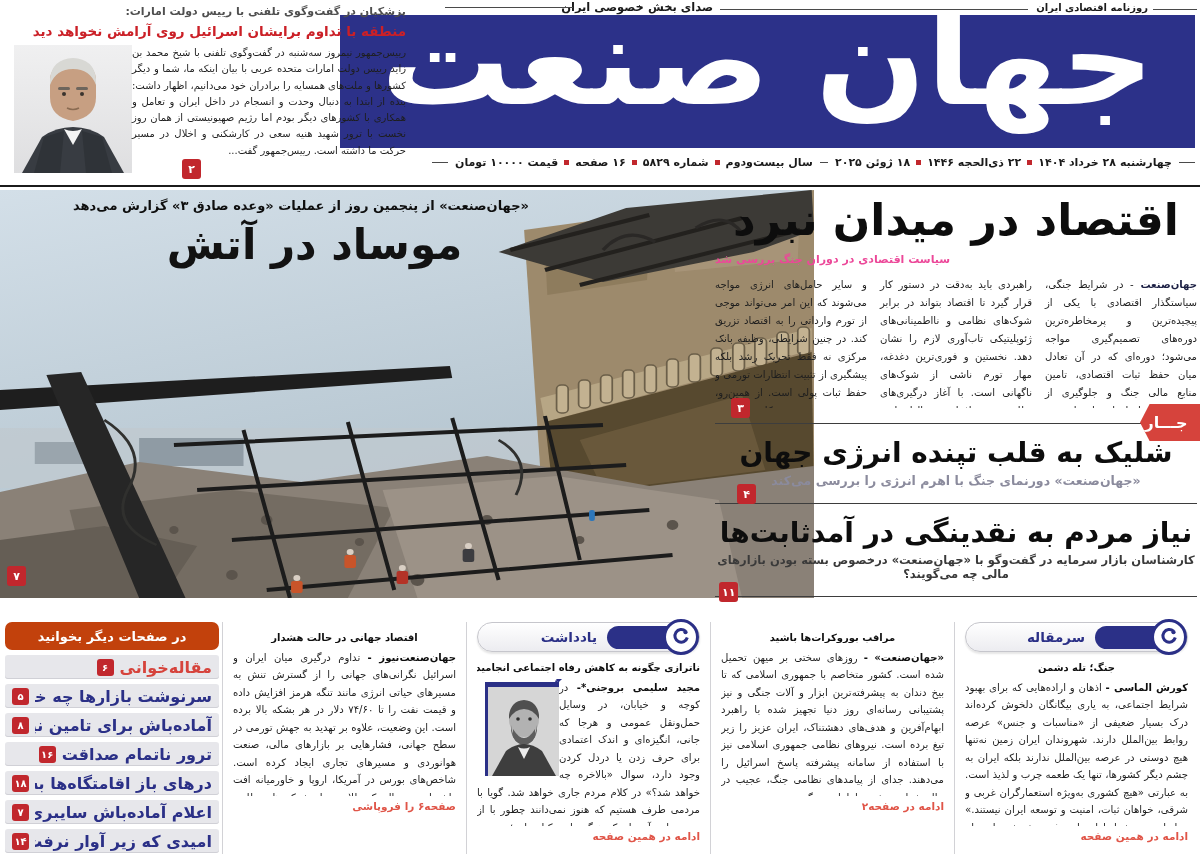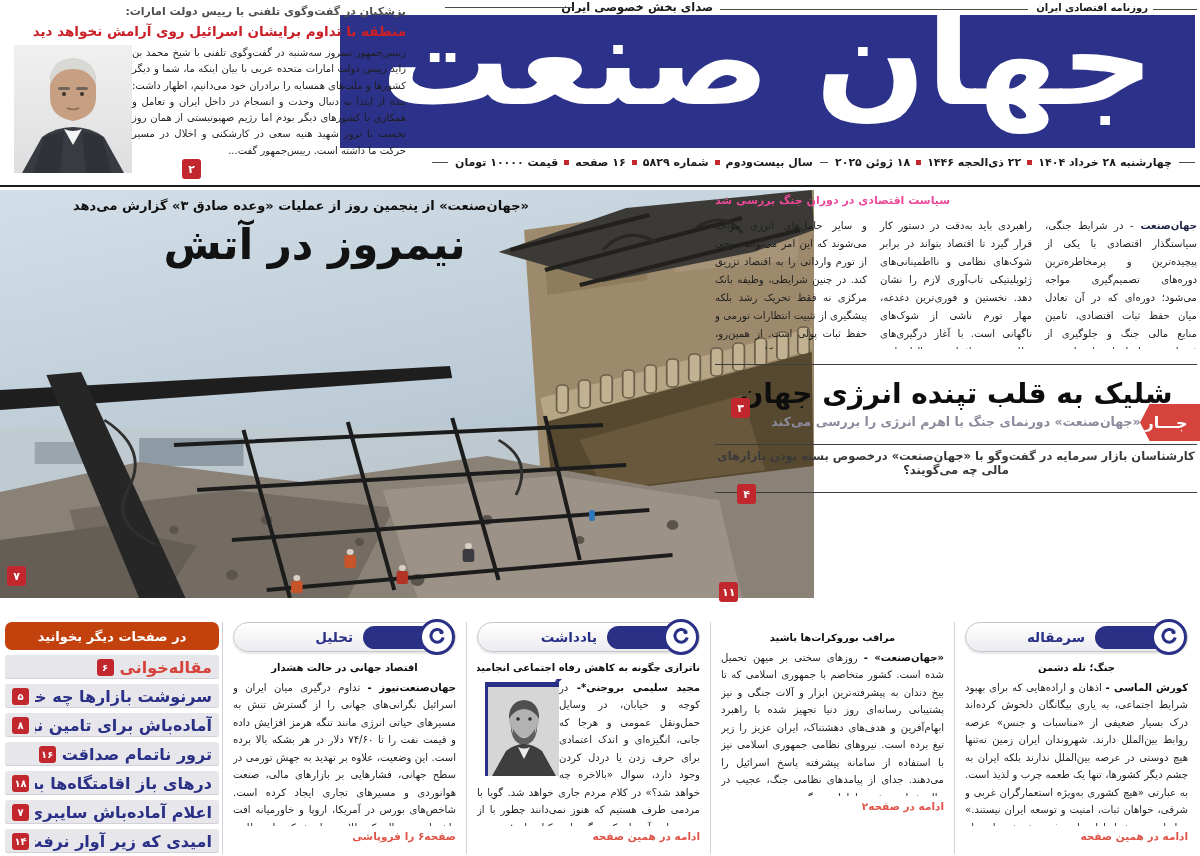--- a/index.html
+++ b/index.html
@@ -229,40 +229,42 @@
         <circle cx="347" cy="378" r="3" fill="#d9cfc4"></circle>
           <rect x="342" y="381" width="10" height="13" rx="2" fill="#b43327"></rect>
         <circle cx="404" cy="356" r="3" fill="#d9cfc4"></circle>
           <rect x="399" y="359" width="10" height="13" rx="2" fill="#3c3c40"></rect>
         <circle cx="256" cy="388" r="3" fill="#d9cfc4"></circle>
           <rect x="251" y="391" width="10" height="12" rx="2" fill="#c8542a"></rect>
         <rect x="508" y="320" width="5" height="11" rx="2" fill="#2d77bb"></rect>
       </g>
     </svg>
     <div class="ph-kicker">«جهان‌صنعت» از پنجمین روز از عملیات «وعده صادق ۳» گزارش می‌دهد</div>
-    <div class="ph-title">نیمروز در آتش</div>
+    <div class="ph-title">موساد در آتش</div>
     <span class="pgbadge ph-badge">۷</span>
   </div>
 
   <div class="leadstory">
+    <h1 class="ls-h1">اقتصاد در میدان نبرد</h1>
     <div class="ls-sub">سیاست اقتصادی در دوران جنگ بررسی شد</div>
     <div class="ls-cols">
       <p class="ls-col"><span class="ls-lead">جهان‌صنعت</span> <span>- در شرایط جنگی، سیاستگذار اقتصادی با یکی از پیچیده‌ترین و پرمخاطره‌ترین دوره‌های تصمیم‌گیری مواجه می‌شود؛ دوره‌ای که در آن تعادل میان حفظ ثبات اقتصادی، تامین منابع مالی جنگ و جلوگیری از فروپاشی ساختارهای اجتماعی و تولیدی به امری حیاتی تبدیل می‌شود. در چنین وضعیتی مجموعه‌ای از اولویت‌های</span></p>
       <p class="ls-col">راهبردی باید به‌دقت در دستور کار قرار گیرد تا اقتصاد بتواند در برابر شوک‌های نظامی و نااطمینانی‌های ژئوپلیتیکی تاب‌آوری لازم را نشان دهد. نخستین و فوری‌ترین دغدغه، مهار تورم ناشی از شوک‌های ناگهانی است. با آغاز درگیری‌های نظامی و افزایش نااطمینانی، بازارهای جهانی با افزایش شدید قیمت نفت</p>
       <p class="ls-col">و سایر حامل‌های انرژی مواجه می‌شوند که این امر می‌تواند موجی از تورم وارداتی را به اقتصاد تزریق کند. در چنین شرایطی، وظیفه بانک مرکزی نه فقط تحریک رشد بلکه پیشگیری از تثبیت انتظارات تورمی و حفظ ثبات پولی است. از همین‌رو، حتی در صورت کاهش رشد اقتصادی، سیاست‌های انقباضی می‌توانند به عنوان...</p>
     </div>
     <span class="pgbadge badge3">۳</span>
     <div class="ribbon">جـــار</div>
     <div class="ls-div"></div>
 
     <h2 class="ls-h2">شلیک به قلب تپنده انرژی جهان</h2>
     <div class="ls-sub2">«جهان‌صنعت» دورنمای جنگ با اهرم انرژی را بررسی می‌کند</div>
     <span class="pgbadge badge4">۴</span>
     <div class="ls-div"></div>
 
+    <h2 class="ls-h2">نیاز مردم به نقدینگی در آمدثابت‌ها</h2>
     <div class="ls-sub3">کارشناسان بازار سرمایه در گفت‌وگو با «جهان‌صنعت» درخصوص بسته بودن بازارهای مالی چه می‌گویند؟</div>
     <span class="pgbadge badge11">۱۱</span>
     <div class="ls-div"></div>
   </div>
 
   <div class="bottom">
 
     <div class="bcol">
       <div class="pill">
         <span class="pill-blob"></span>
@@ -319,30 +321,20 @@
               </svg>
           </span>
         </span>
         <span class="bauthor">مجید سلیمی بروجنی*-</span>
         <span>در کوچه و خیابان، در وسایل حمل‌ونقل عمومی و هرجا که جانی، انگیزه‌ای و اندک اعتمادی برای حرف زدن یا دردل کردن وجود دارد، سوال «بالاخره چه خواهد شد؟» در کلام مردم جاری خواهد شد. گویا با مردمی طرف هستیم که هنوز نمی‌دانند چطور با از دست دادن آینده‌ای که هرگز نیامد، کنار بیایند؛ مردمی که با بهت به هر آنچه دارند و زمانی امکان داشتنش برایشان مهیا بوده و امروز نیست، نگاه می‌کنند.</span>
       </p>
       <div class="cont">ادامه در همین صفحه</div>
     </div>
 
     <div class="bcol">
-      <div class="pill">
-        <span class="pill-blob"></span>
-        <span class="pill-logo">
-          <svg width="20" height="20" viewBox="0 0 20 20">
-              <path d="M14.5 4.2 A6.3 6.3 0 1 0 16.3 10.5" stroke="#2b3087" stroke-width="3" fill="none"></path>
-              <circle cx="14.5" cy="5.2" r="2.1" fill="#2b3087"></circle>
-            </svg>
-        </span>
-        <span class="pill-label">تحلیل</span>
-      </div>
       <h3>اقتصاد جهانی در حالت هشدار</h3>
       <p class="bbody"><span class="bauthor">جهان‌صنعت‌نیوز -</span> <span>تداوم درگیری میان ایران و اسرائیل نگرانی‌های جهانی را از گسترش تنش به مسیرهای حیاتی انرژی مانند تنگه هرمز افزایش داده و قیمت نفت را تا ۷۴/۶۰ دلار در هر بشکه بالا برده است. این وضعیت، علاوه بر تهدید به جهش تورمی در سطح جهانی، فشارهایی بر بازارهای مالی، صنعت هوانوردی و مسیرهای تجاری ایجاد کرده است. شاخص‌های بورس در آمریکا، اروپا و خاورمیانه افت داشته‌اند، در حالی که طلا و سهام شرکت‌های نظامی و نفتی رشد کرده‌اند. لغو پروازها و بسته شدن حریم‌های هوایی در منطقه نیز نشان می‌دهد که صنعت گردشگری و حمل‌ونقل هوایی در کوتاه‌مدت تحت‌تاثیر قرار گرفته‌اند.</span></p>
       <div class="cont">صفحه۶ را فروپاشی</div>
     </div>
 
     <div class="readmore">
       <div class="rm-head">در صفحات دیگر بخوانید</div>
       <div class="rm-item hl">
         <span class="rm-label">مقاله‌خوانی</span>
         <span class="rm-badge">۶</span>

